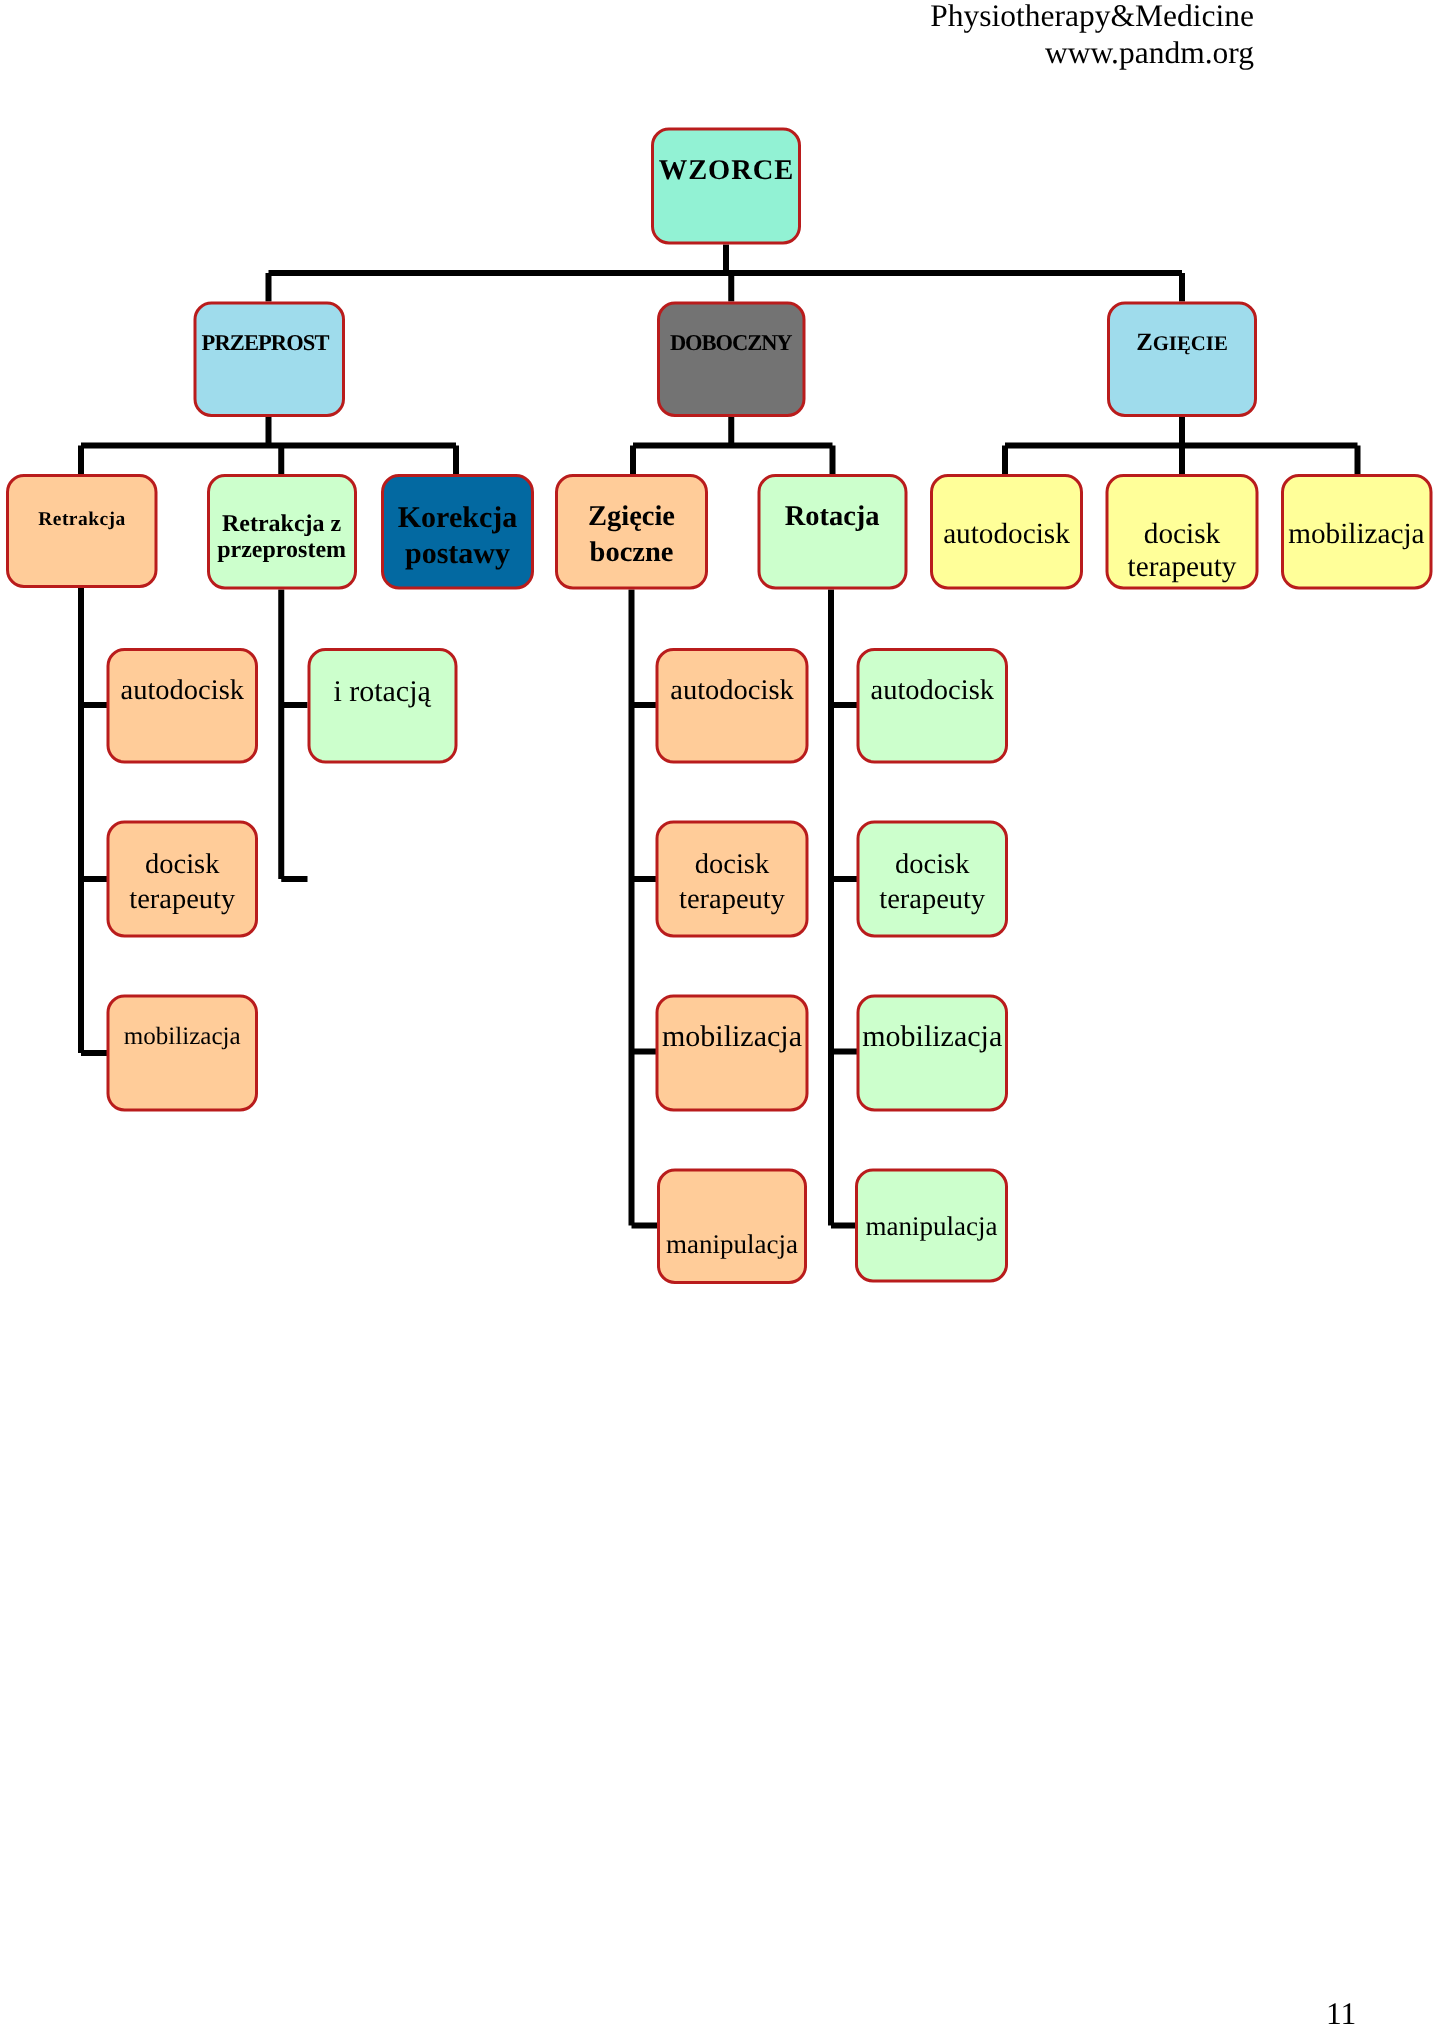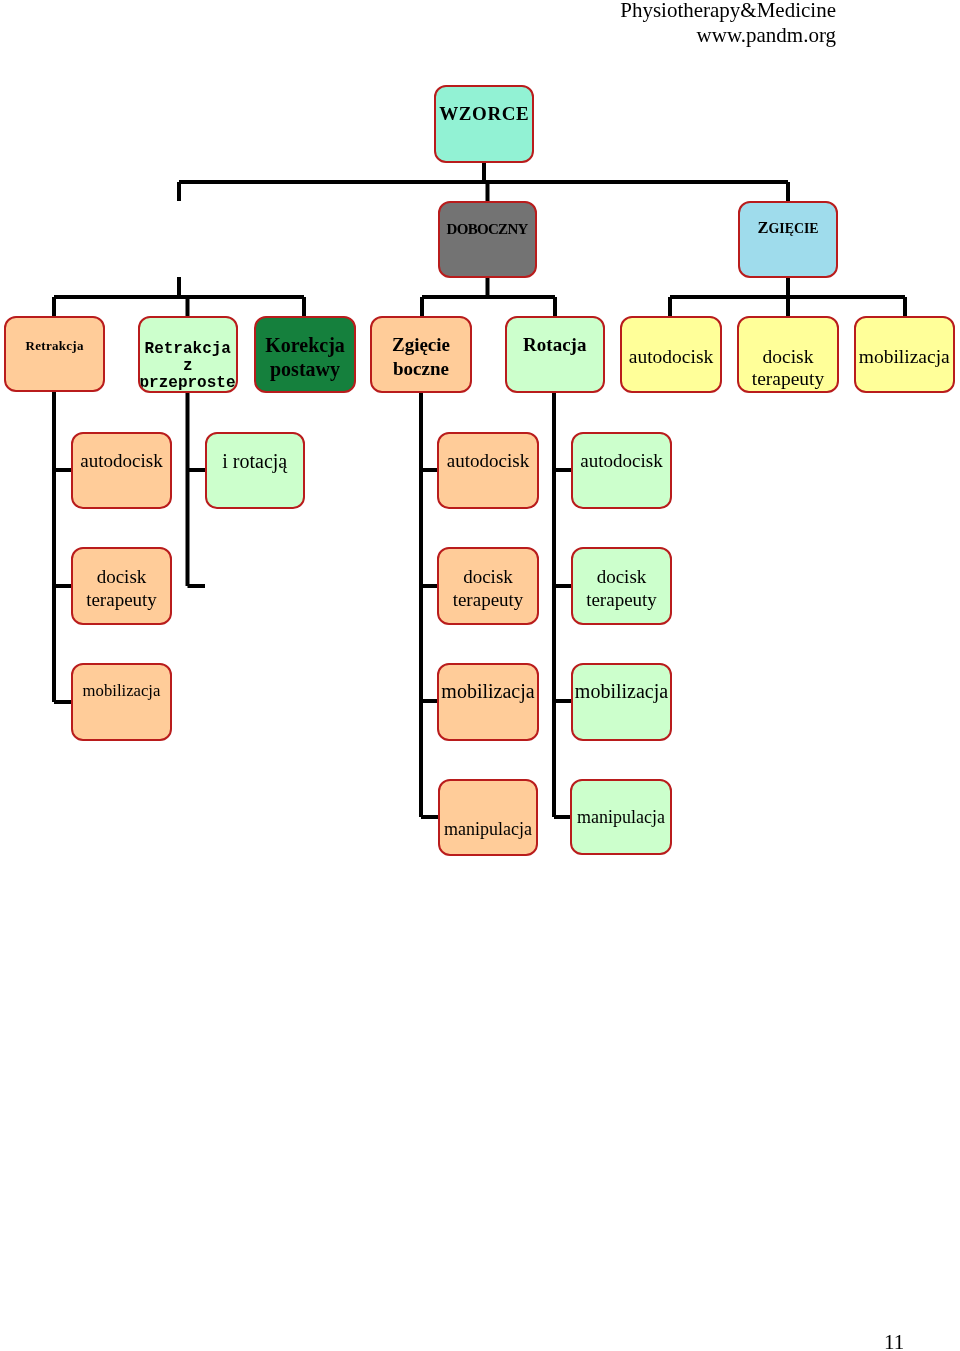--- a/index.html
+++ b/index.html
@@ -29,42 +29,47 @@
       <path d="M187.5 393 V586 M187.5 470 H205 M187.5 586 H205" fill="none" stroke="#000000" stroke-width="4" stroke-linecap="butt"></path>
       <path d="M421 393 V817 M421 470 H438 M421 586 H438 M421 701 H438 M421 817 H438" fill="none" stroke="#000000" stroke-width="4" stroke-linecap="butt"></path>
       <path d="M554 393 V817 M554 470 H572 M554 586 H572 M554 701 H572 M554 817 H572" fill="none" stroke="#000000" stroke-width="4" stroke-linecap="butt"></path>
     </svg>
   <div id="nodes">
       <div class="node" style="left: 434px; top: 85px; width: 100px; height: 78px; background: rgb(146, 242, 212); border-radius: 12px;">
         <div class="t" style="top: 15.5px; left: 0px; font-size: 19px; font-weight: 700; line-height: 22px; letter-spacing: 0.6px; text-indent: 0.6px;">
           <div>WZORCE</div>
         </div>
       </div>
+      <div class="node" style="left: 129px; top: 201px; width: 101px; height: 77px; background: rgb(159, 220, 236); border-radius: 12px;">
+        <div class="t" style="top: 18px; left: -2.5px; font-size: 15px; font-weight: 700; line-height: 17px; letter-spacing: -0.6px; text-indent: -0.6px;">
+          <div>PRZEPROST</div>
+        </div>
+      </div>
       <div class="node" style="left: 438px; top: 201px; width: 99px; height: 77px; background: #737373; border-radius: 12px;">
         <div class="t" style="top: 18px; left: 0px; font-size: 15px; font-weight: 700; line-height: 17px; letter-spacing: -0.7px; text-indent: -0.7px;">
           <div>DOBOCZNY</div>
         </div>
       </div>
       <div class="node" style="left: 738px; top: 201px; width: 100px; height: 77px; background: rgb(159, 220, 236); border-radius: 12px;">
         <div class="t" style="top: 15.5px; left: 0px; font-size: 16.5px; font-weight: 700; line-height: 17px;">
           <div><span>Z</span><span style="font-size: 84%;">GIĘCIE</span></div>
         </div>
       </div>
       <div class="node" style="left: 4px; top: 316px; width: 101px; height: 76px; background: rgb(255, 204, 153); border-radius: 12px;">
         <div class="t" style="top: 17px; left: 0px; font-size: 13px; font-weight: 700; line-height: 22px; letter-spacing: 0.3px; text-indent: 0.3px;">
           <div>Retrakcja</div>
         </div>
       </div>
-      <div class="node" style="left: 137.5px; top: 316px; width: 100.5px; height: 77px; background: rgb(204, 255, 204); border-radius: 12px; font-family: Liberation Mono, monospace;">
+      <div class="node" style="left: 137.5px; top: 316px; width: 100.5px; height: 77px; background: rgb(204, 255, 204); border-radius: 12px;">
         <div class="t" style="top: 22.5px; left: 0px; font-size: 16px; font-weight: 700; line-height: 17px;">
           <div>Retrakcja z</div>
           <div>przeprostem</div>
         </div>
       </div>
-      <div class="node" style="left: 254px; top: 316px; width: 102px; height: 77px; background: #15803d; border-radius: 12px;">
+      <div class="node" style="left: 254px; top: 316px; width: 102px; height: 77px; background: #0369a1; border-radius: 12px;">
         <div class="t" style="top: 16px; left: 0px; font-size: 20px; font-weight: 700; line-height: 23.5px;">
           <div>Korekcja</div>
           <div>postawy</div>
         </div>
       </div>
       <div class="node" style="left: 370px; top: 316px; width: 102px; height: 77px; background: rgb(255, 204, 153); border-radius: 12px;">
         <div class="t" style="top: 15.3px; left: 0px; font-size: 19px; font-weight: 700; line-height: 23.5px;">
           <div>Zgięcie</div>
           <div>boczne</div>
         </div>

